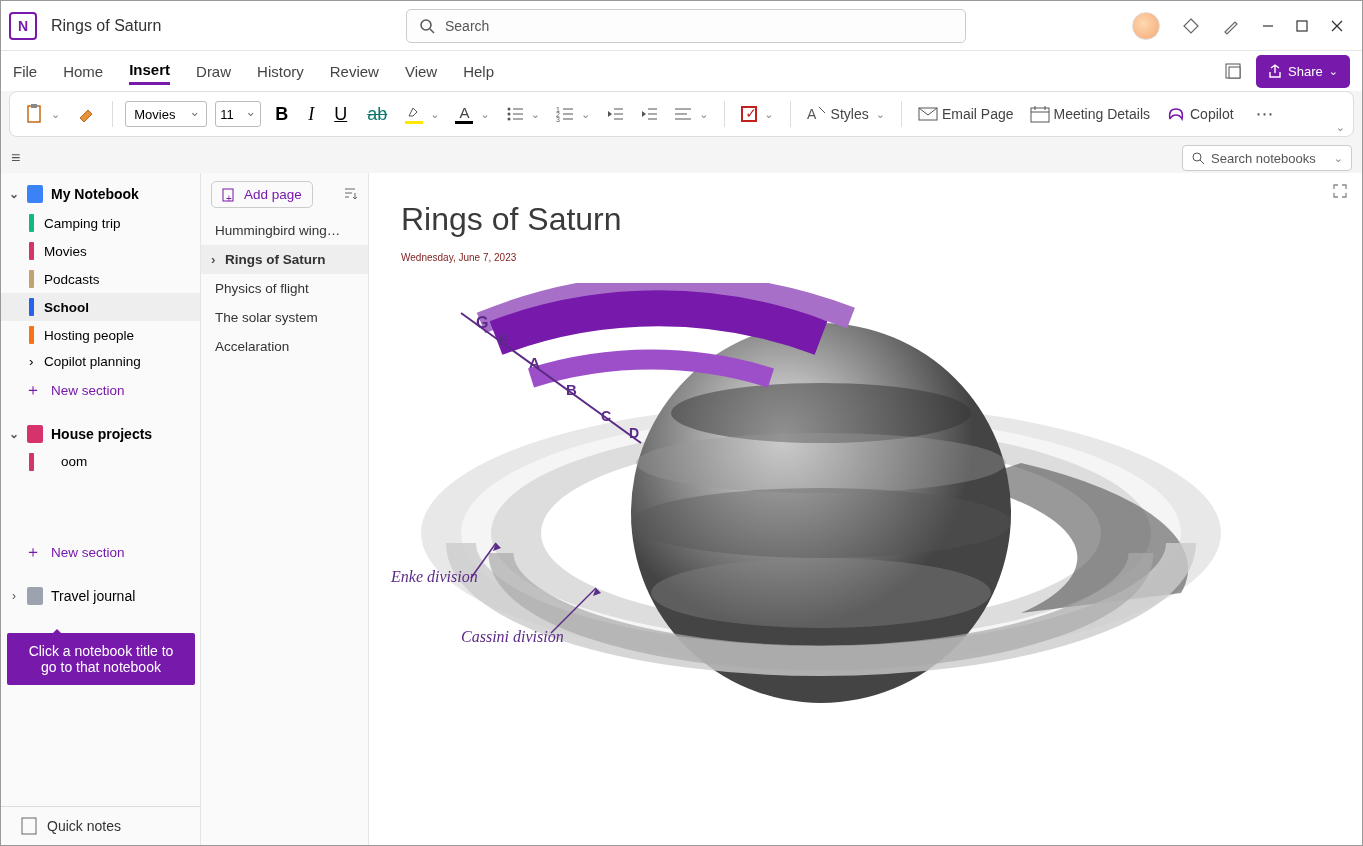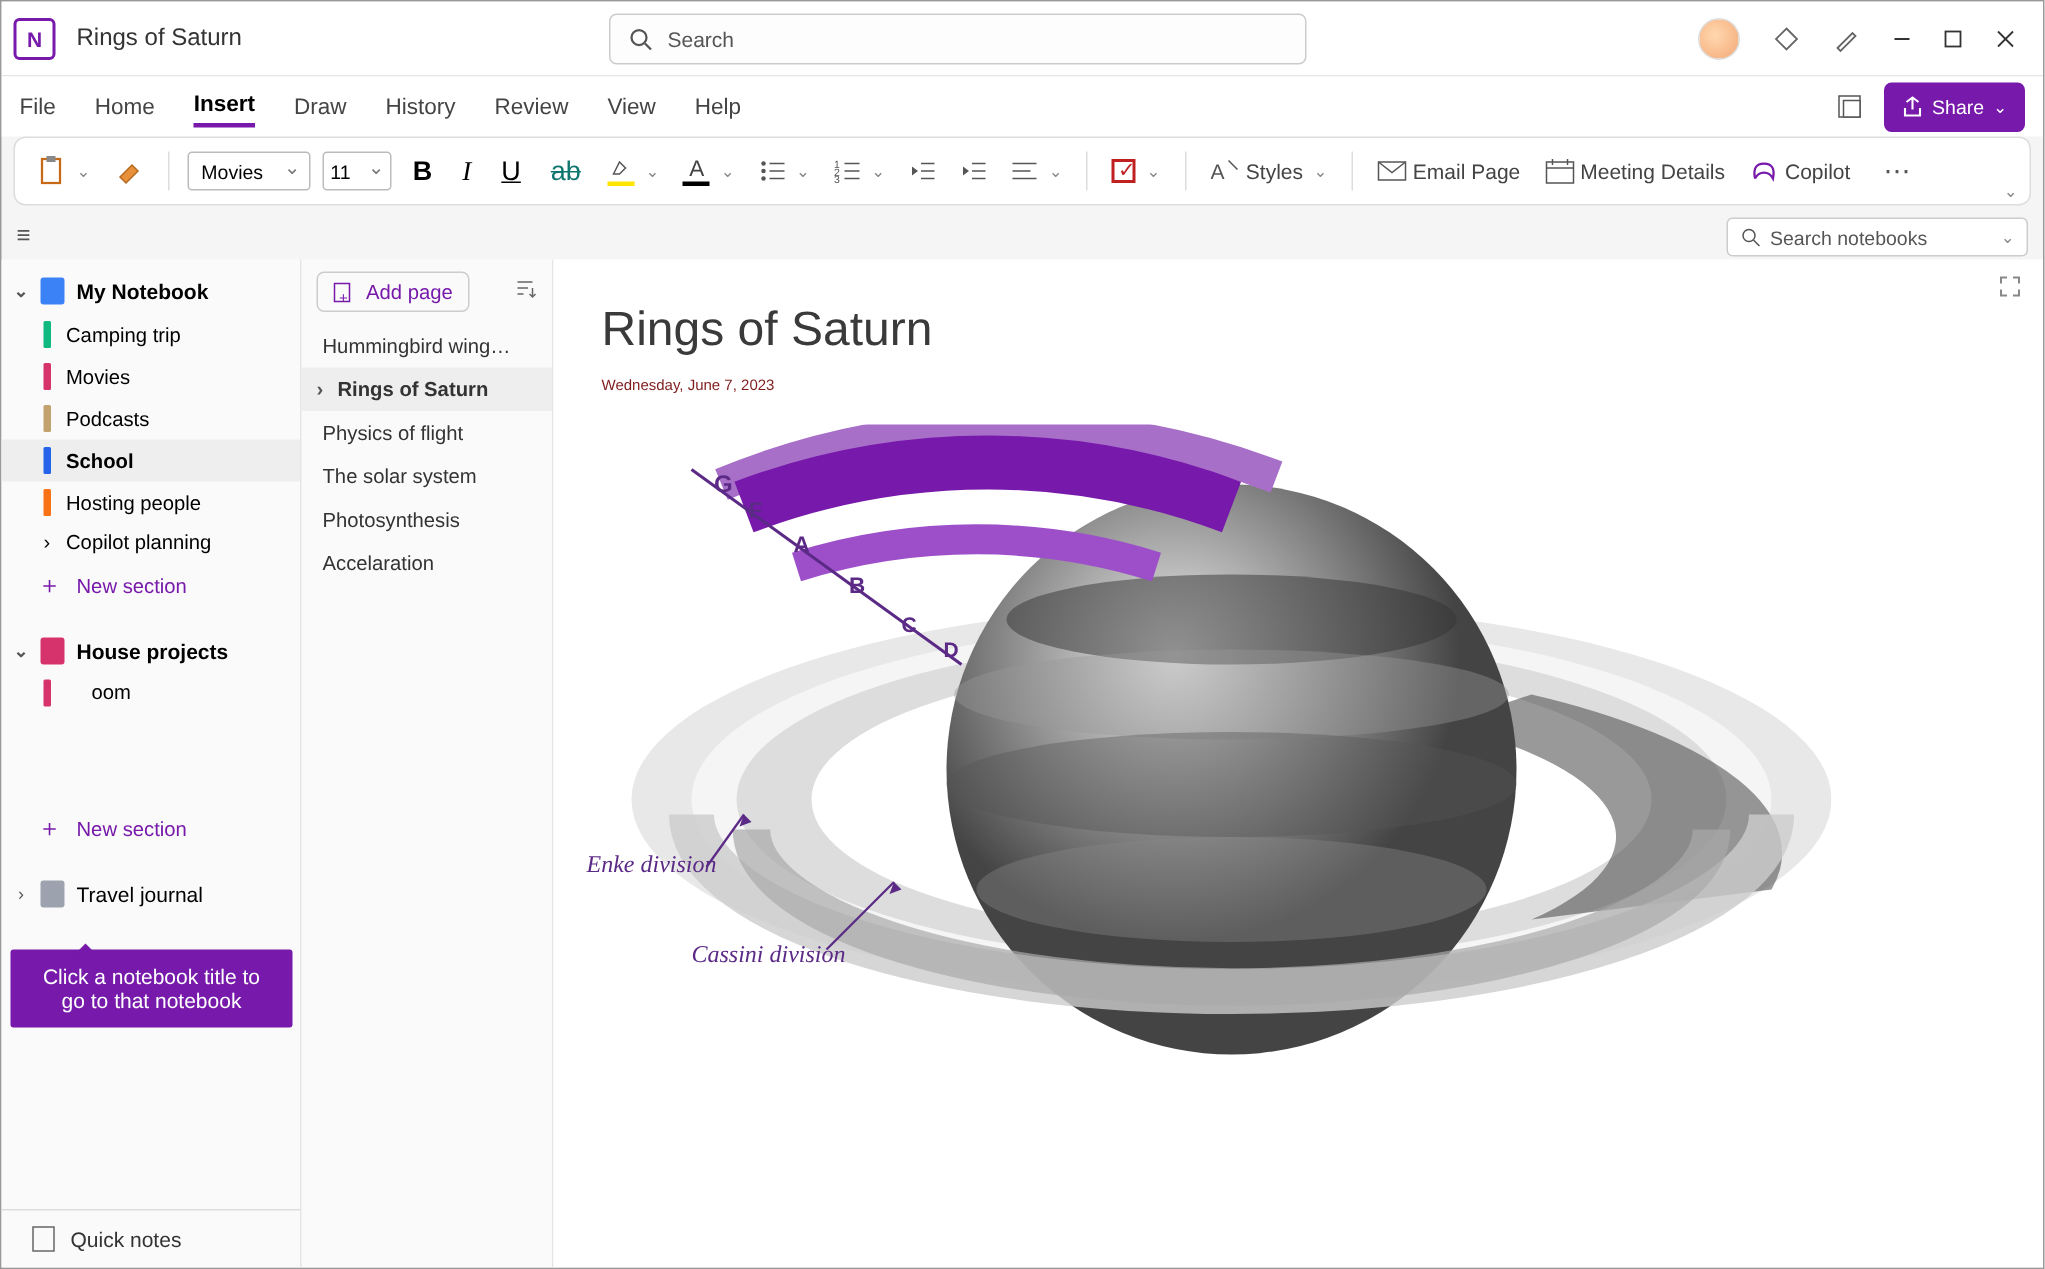--- a/index.html
+++ b/index.html
@@ -2,21 +2,21 @@
 <html><head>
 <meta charset="utf-8">
 <style>
 * { box-sizing: border-box; margin: 0; padding: 0; font-family: "Segoe UI", sans-serif; }
 body { width: 1363px; height: 846px; background: #f5f5f5; border: 1px solid #999; overflow: hidden; position: relative; }
 
 
 .titlebar { height: 50px; background: #fff; display: flex; align-items: center; padding: 0 8px; border-bottom: 1px solid #e5e5e5; }
 .app-icon { width: 28px; height: 28px; background: #fff; border: 2px solid #7719aa; border-radius: 4px; display: flex; align-items: center; justify-content: center; color: #7719aa; font-weight: bold; font-size: 14px; margin-right: 14px; }
 .title-text { font-size: 16px; color: #333; }
-.search-box { margin-left: auto; margin-right: auto; position: absolute; left: 405px; width: 465px; height: 34px; background: #fdfdfd; border: 1px solid #ccc; border-radius: 5px; display: flex; align-items: center; padding: 0 12px; color: #555; font-size: 14px; }
+.search-box { margin-left: auto; margin-right: auto; position: absolute; left: 405px; width: 560px; height: 34px; background: #fdfdfd; border: 1px solid #ccc; border-radius: 5px; display: flex; align-items: center; padding: 0 12px; color: #555; font-size: 14px; }
 .search-box svg { margin-right: 10px; }
 .win-controls { margin-left: auto; display: flex; align-items: center; gap: 22px; padding-right: 10px; }
 .avatar { width: 28px; height: 28px; border-radius: 50%; background: radial-gradient(circle at 40% 40%, #ffd8b0, #f4a875); border: 1px solid #ddd; }
 .win-icon { color: #555; cursor: pointer; }
 
 
 .menubar { height: 40px; background: #fff; display: flex; align-items: center; padding: 0 12px; gap: 26px; font-size: 15px; color: #444; }
 .menubar span { cursor: pointer; padding: 4px 0; }
 .menubar .active { color: #000; font-weight: 600; border-bottom: 3px solid #7719aa; }
 .menubar-right { margin-left: auto; display: flex; align-items: center; gap: 14px; }
@@ -33,21 +33,21 @@
 .fmt { font-size: 18px; padding: 0 6px; cursor: pointer; }
 .strike { text-decoration: line-through; color: #0f766e; }
 .hlbar { width: 18px; height: 3px; background: #ffe600; display: block; }
 .fcbar { width: 18px; height: 3px; background: #000; display: block; }
 .chev { font-size: 11px; color: #888; padding-left: 3px; }
 .todo-box { width: 16px; height: 16px; border: 2px solid #c02020; display: inline-block; }
 
 
 .strip2 { height: 30px; display: flex; align-items: center; padding: 0 10px; }
 .burger { font-size: 16px; color: #555; cursor: pointer; }
-.search-nb { margin-left: auto; border: 1px solid #ccc; border-radius: 4px; height: 26px; width: 201px; display: flex; align-items: center; padding: 0 8px; font-size: 13px; color: #555; background:#fff; }
+.search-nb { margin-left: auto; border: 1px solid #ccc; border-radius: 4px; height: 26px; width: 170px; display: flex; align-items: center; padding: 0 8px; font-size: 13px; color: #555; background:#fff; }
 .search-nb svg { margin-right: 6px; }
 
 
 .main { display: flex; height: calc(100% - 172px); background: #fafafa; }
 
 
 .sidebar-nb { width: 200px; border-right: 1px solid #e5e5e5; background: #fafafa; padding-top: 6px; position: relative; }
 .nb-head { display: flex; align-items: center; padding: 6px 8px; gap: 8px; font-size: 14px; cursor: pointer; }
 .nb-head.bold { font-weight: 600; }
 .caret { width: 10px; text-align: center; color: #555; font-size: 12px; }
@@ -349,21 +349,20 @@
         <span>Add page</span>
       </div>
       <span class="sorticon"><svg width="16" height="16">
             <path d="M3 4 h10 M3 8 h7 M3 12 h4 M13 8 v6 M11 12 l2 2 l2 -2" stroke="#666" fill="none"></path>
           </svg></span>
     </div>
     <div class="page-item">Hummingbird wing…</div>
     <div class="page-item sel">Rings of Saturn</div>
     <div class="page-item">Physics of flight</div>
     <div class="page-item">The solar system</div>
-    <div class="page-item">Photosynthesis</div>
     <div class="page-item">Accelaration</div>
   </div>
 
   <div class="canvas">
     <span class="expand-ic"><svg width="16" height="16">
           <path d="M2 6 V2 H6 M10 2 H14 V6 M14 10 V14 H10 M6 14 H2 V10" stroke="#888" fill="none" stroke-width="1.3"></path>
         </svg></span>
     <div class="page-title">Rings of Saturn</div>
     <div class="page-date">Wednesday, June 7, 2023</div>
 

